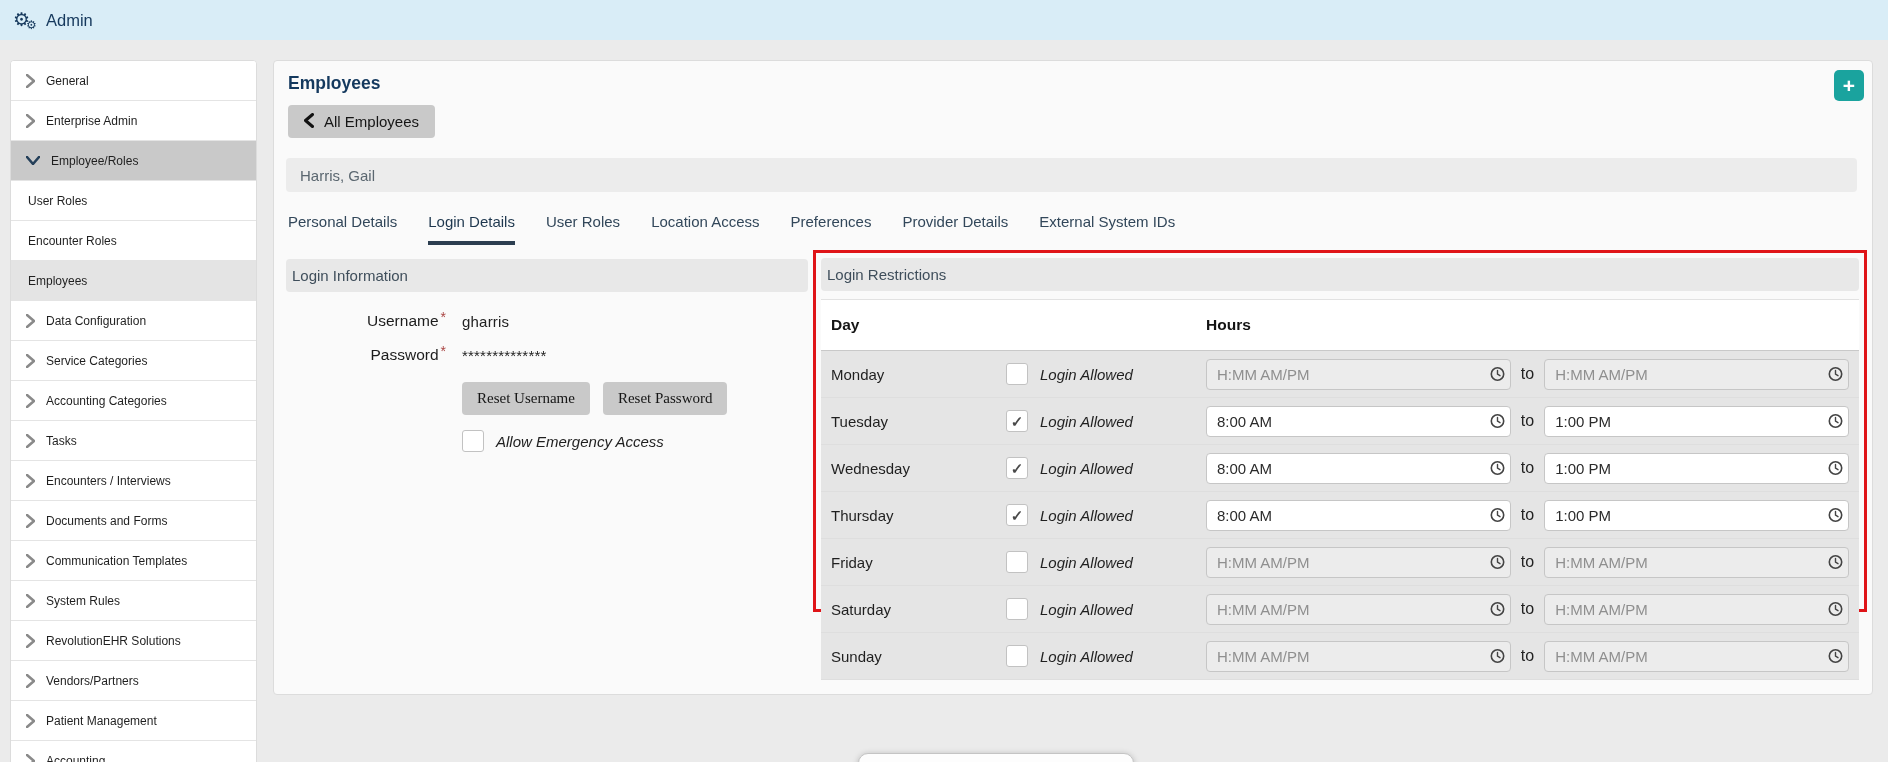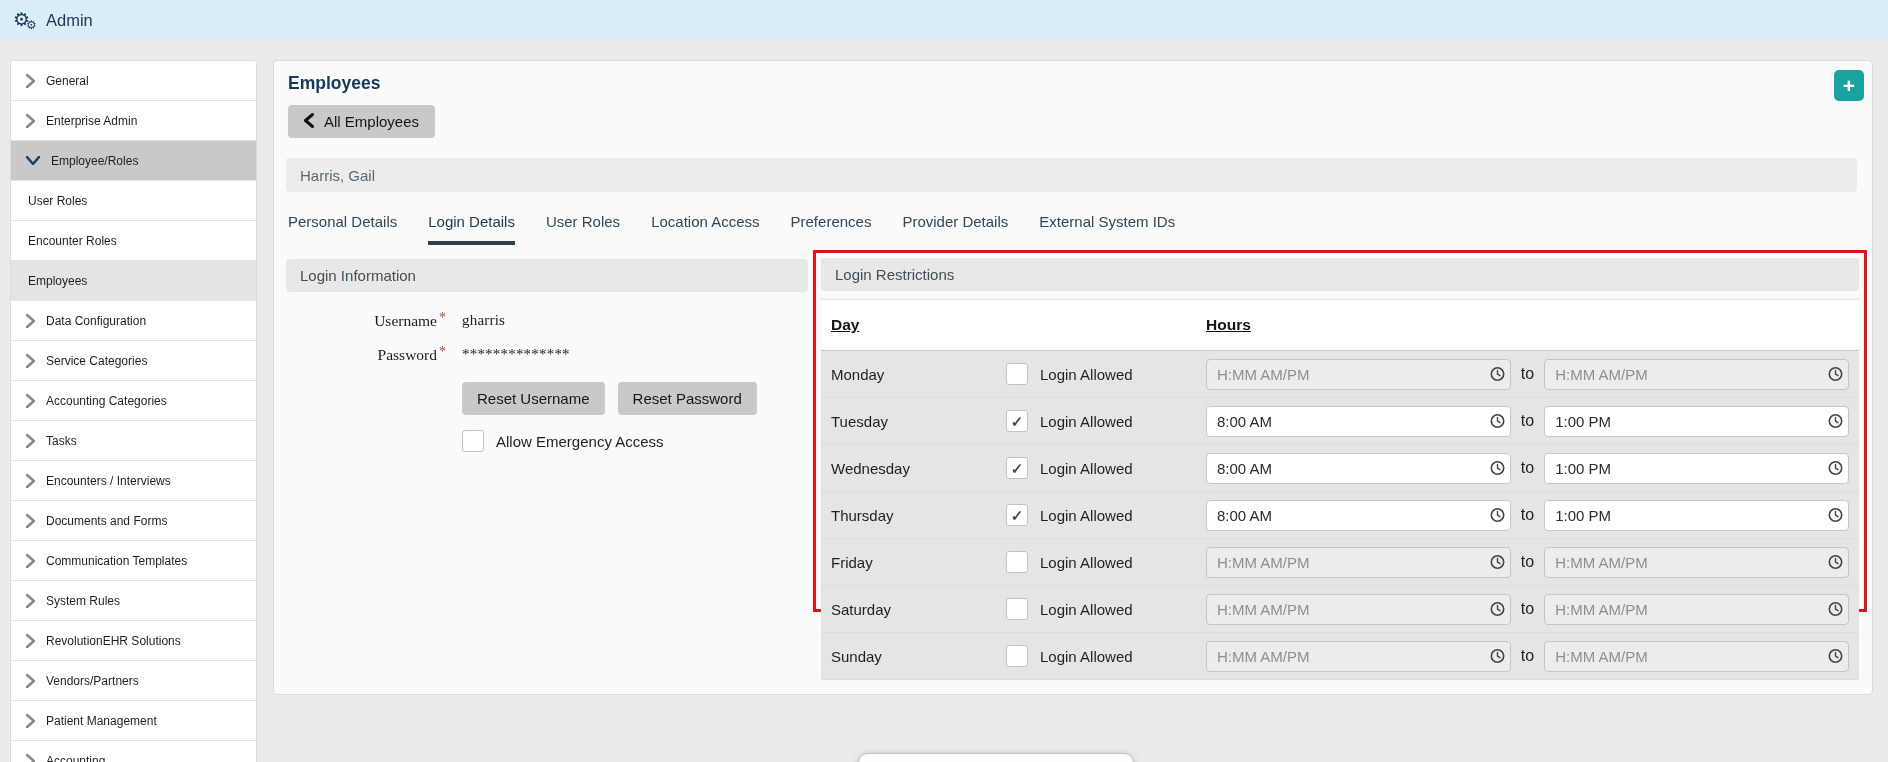--- a/index.html
+++ b/index.html
@@ -59,55 +59,55 @@
     position:absolute; left:12px; right:15px; top:97px; height:34px;
     background:#ececec; border-radius:4px; display:flex; align-items:center;
     padding-left:14px; font-size:15px; color:#5b6770;
   }
   .tabs { position:absolute; left:14px; top:152px; display:flex; gap:31px; }
   .tab { font-size:15px; color:#32475a; padding-bottom:11px; cursor:pointer; white-space:nowrap; }
   .tab.active { color:#1e374e; border-bottom:4px solid #2c3e50; }
 
   .panel-hdr {
     height:33px; background:#e8e8e8; border-radius:4px;
-    display:flex; align-items:center; padding-left:14px;
+    display:flex; align-items:center; padding-left:6px;
     font-size:15px; color:#3f4e5b;
   }
 
   
   .info-panel { position:absolute; left:12px; top:198px; width:522px; }
   .info-body { padding-top:20px; }
-  .info-row { display:flex; margin-bottom:16px;font-family:Liberation Serif, serif; }
+  .info-row { display:flex; align-items:center; margin-bottom:16px; }
   .lbl-col { width:160px; text-align:right; font-size:15.5px; color:#1c1c1c; white-space:nowrap; }
   .req { color:#a94442; margin-left:2px; font-size:14px; position:relative; top:-4px; }
   .val { margin-left:16px; font-size:15px; color:#222; letter-spacing:0.2px; }
   .btn-row { margin-left:176px; display:flex; gap:13px; margin-top:18px; }
   .gray-btn {
     background:#c9c9c9; border:none; border-radius:4px; padding:8px 15px;
-    font-size:15px; color:#151515; font-family:Liberation Sans, sans-serif; cursor:pointer;
+    font-size:15px; color:#151515; font-family:Liberation Serif, serif; cursor:pointer;
   }
   .emerg-row { margin-left:176px; margin-top:15px; display:flex; align-items:center; gap:12px; }
 
   .cb {
     width:22px; height:22px; background:#fff; border:1px solid #c2c2c2; border-radius:3px;
     display:flex; align-items:center; justify-content:center; cursor:pointer; flex:none;
   }
   .cb .tick { display:none; font-size:15px; font-weight:bold; color:#4a4a4a; line-height:1; }
   .cb.checked .tick { display:block; }
-  .cb-label { font-size:15px; color:#1f1f1f; }
+  .cb-label { font-size:15px; color:#1f1f1f;font-style:italic; }
 
   
   .red-box {
     position:absolute; left:539px; top:189px; width:1054px; height:362px;
     border:3px solid #df1418; padding:5px; background:transparent;
   }
   .rest-table { margin-top:8px; background:#fff; border-top:1px solid #e2e2e2; }
   .rt-head {
     display:flex; align-items:center; height:51px; border-bottom:1px solid #c9c9c9;
-    font-weight:bold; font-size:15.5px; color:#141414; background:#fff;text-decoration:underline;
+    font-weight:bold; font-size:15.5px; color:#141414; background:#fff;
   }
   .rt-row {
     display:flex; align-items:center; height:47px; border-bottom:1px solid #dedede;
     font-size:15px; color:#1f1f1f; background:#e5e5e5;
   }
   .c-day { width:185px; padding-left:10px; }
   .c-allowed { width:200px; display:flex; align-items:center; gap:12px; }
   .c-hours { flex:1; display:flex; align-items:center; gap:10px; padding-right:10px; }
 
   .time-field { position:relative; flex:1; height:31px; }

